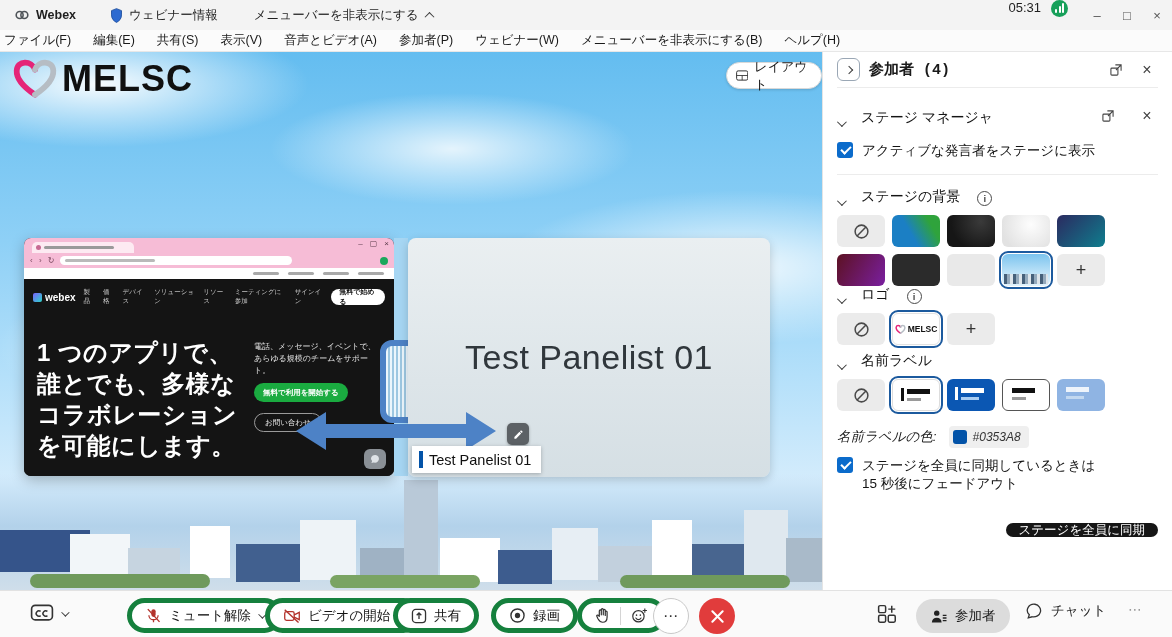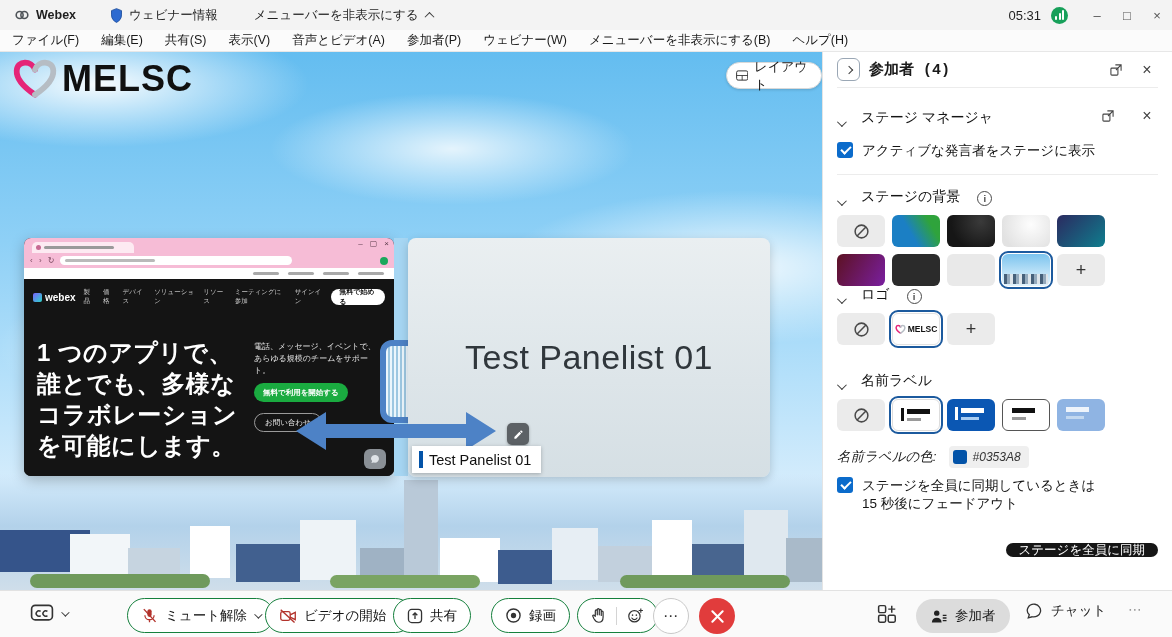--- a/index.html
+++ b/index.html
@@ -7,32 +7,32 @@
   .app { position:relative; width:1172px; height:637px; background:#fff; overflow:hidden;
          font-family:"Liberation Sans","DejaVu Sans",sans-serif; color:#1a1a1a; }
 
   
   .titlebar { position:absolute; left:0; top:0; width:1172px; height:30px; background:#f3f3f3;
               display:flex; align-items:center; font-size:12.5px; color:#1f1f1f; }
   .titlebar .seg { display:flex; align-items:center; gap:6px; }
   .tb-app { margin-left:14px; font-weight:700; }
   .tb-info { margin-left:34px; }
   .tb-hide { margin-left:36px; display:flex; align-items:center; gap:7px; cursor:default; }
-  .tb-right { margin-left:auto; display:flex; align-items:center; }
+  .tb-right { margin-left:auto; display:flex; }
   .tb-time { font-size:13px; margin-right:10px; }
   .winbtn { width:30px; height:30px; display:flex; align-items:center; justify-content:center;
             color:#555; font-size:13px; }
   .conn { width:17px; height:17px; border-radius:50%; background:#17a05a; margin-right:14px;
           display:flex; align-items:flex-end; justify-content:center; gap:1.5px; padding-bottom:4px; }
   .conn i { display:block; width:2px; background:#fff; border-radius:1px; }
 
   
   .menubar { position:absolute; left:0; top:30px; width:1172px; height:22px; background:#fbfbfb;
              border-bottom:1px solid #e7e7e7; display:flex; align-items:center; gap:22px;
-             padding-left:12px; font-size:12.5px; }
+             padding-left:4px; font-size:12.5px; }
   .menubar span { white-space:nowrap; cursor:default; }
 
   
   .chev { display:inline-block; width:7px; height:7px; border-right:1.6px solid #3c3c3c;
           border-bottom:1.6px solid #3c3c3c; }
   .chev.up   { transform:rotate(-135deg) translate(-1px,-1px); }
   .chev.down { transform:rotate(45deg) translateY(-2px); }
   .chev.right{ transform:rotate(-45deg); }
   .chev.sm { width:6px; height:6px; }
 
@@ -161,21 +161,21 @@
   .color-chip { display:flex; align-items:center; gap:6px; background:#efefef; border-radius:4px;
                 height:22px; padding:0 8px 0 4px; font-size:12px; color:#333; }
   .color-chip .sqr { width:14px; height:14px; border-radius:3px; background:#0353A8; }
   .sync-btn { margin-left:auto; height:14px; background:#161616; color:#fff; border:none;
               border-radius:14px; padding:0 13px; font-size:12.5px; display:flex; align-items:center;
               font-family:inherit; }
 
   
   .toolbar { position:absolute; left:0; top:590px; width:1172px; height:47px; background:#fafafa;
              border-top:1px solid #e2e2e2; }
-  .pill { position:absolute; top:7px; height:35px; background:#fff; border:1px solid #15803d;
+  .pill { position:absolute; top:7px; height:35px; background:#fff; border:5px solid #15803d;
           border-radius:18px; display:flex; align-items:center; gap:7px; font-size:13.5px;
           color:#141414; padding:0 13px; }
   .circle-btn { position:absolute; top:7px; width:36px; height:36px; border-radius:50%;
                 display:flex; align-items:center; justify-content:center; }
   .leave { background:#e13c3c; }
   .leave svg { display:block; }
   .more { background:#fff; border:1px solid #c9c9c9; color:#333; font-size:15px; letter-spacing:1px; }
   .tb-plain { position:absolute; top:8px; display:flex; align-items:center; gap:7px; font-size:13.5px; }
   .participants-pill { position:absolute; left:916px; top:8px; height:34px; background:#dcdcdc;
                        border-radius:17px; display:flex; align-items:center; gap:7px; padding:0 14px;
@@ -439,21 +439,21 @@
           <path d="M22 11 C19 2 5 2 4.5 12 C4 21 13 29 22 35" fill="none" stroke="#E52478" stroke-width="6" stroke-linecap="round"></path>
           <path d="M22 11 C25 2 39 2 39.5 12 C40 21 31 29 22 35" fill="none" stroke="#b6bdc4" stroke-width="6" stroke-linecap="round"></path>
         </svg>
         <span class="mtext">MELSC</span>
       </span>
       <span class="sw">
           <span class="sw-plus">+</span>
         </span>
     </div>
 
-    <div class="sec-row" style="margin-top:27px">
+    <div class="sec-row" style="margin-top:7px">
       <i class="chev down"></i>
       <span class="sec-title">名前ラベル</span>
     </div>
 
     <div class="swatches">
       <span class="sw">
         <svg width="17" height="17" viewBox="0 0 20 20">
             <circle cx="10" cy="10" r="7.5" fill="none" stroke="#4a4a4a" stroke-width="1.8"></circle>
             <line x1="4.8" y1="15.2" x2="15.2" y2="4.8" stroke="#4a4a4a" stroke-width="1.8"></line>
           </svg>

